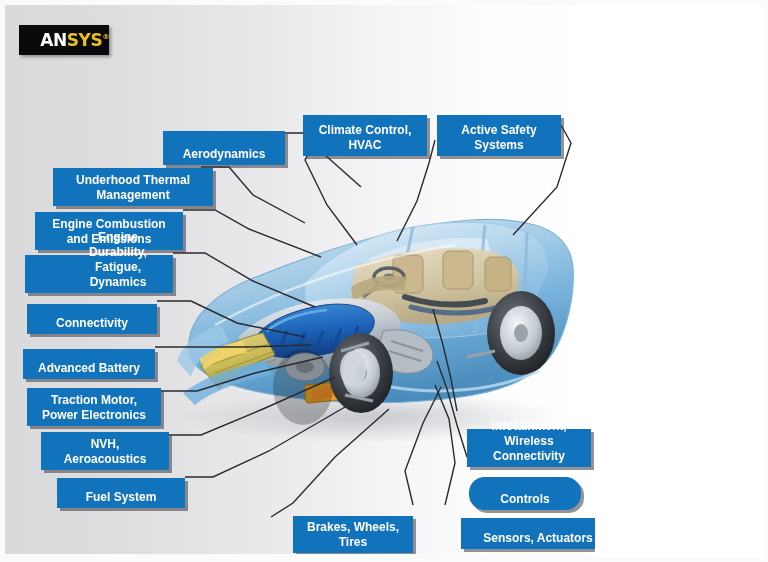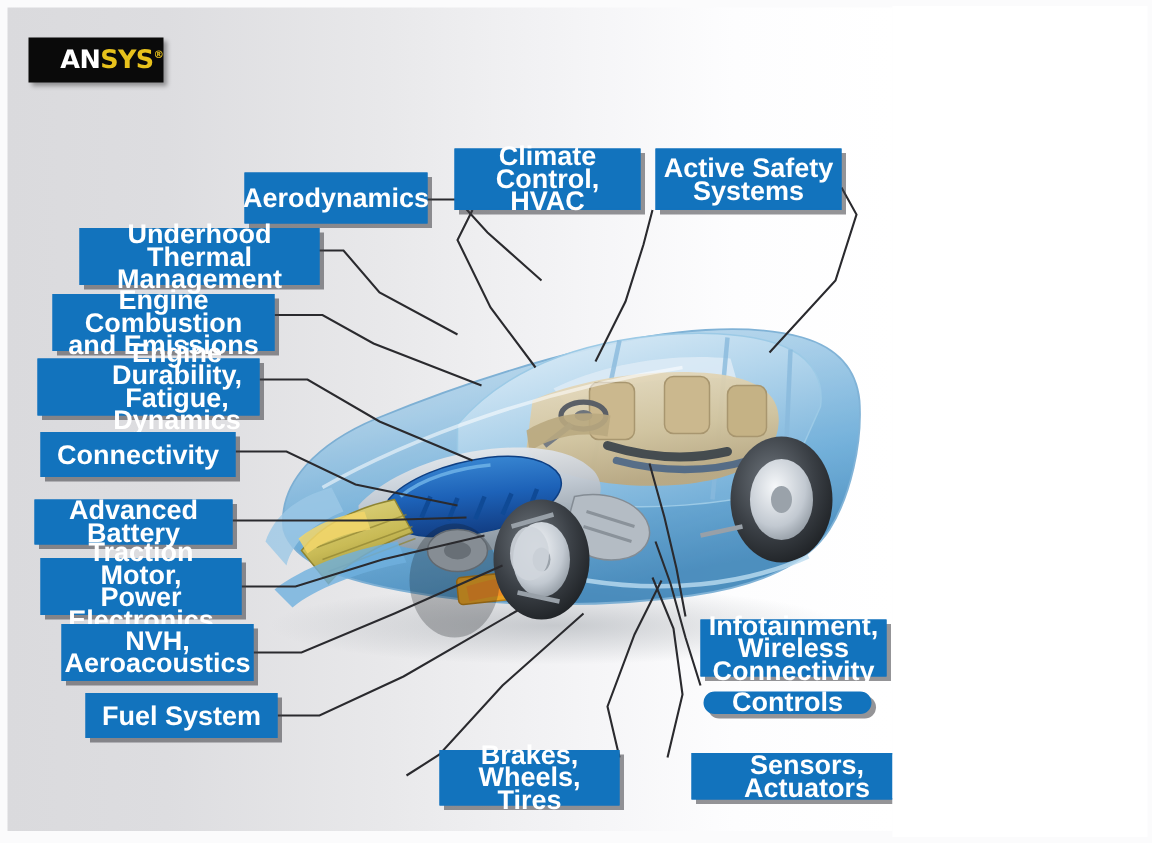--- a/index.html
+++ b/index.html
@@ -45,28 +45,29 @@
   #logo .an{color:#ffffff;}
   #logo .sys{color:#e8c21c;}
   #logo .reg{color:#e8c21c;font-size:7px;vertical-align:super;}
 
   
   .bbox{
     position:absolute;
     background:#1273bd;
     color:#ffffff;
     font-weight:bold;
-    font-size:18px;
+    font-size:12px;
     line-height:15px;
     text-align:center;
-    display:flex;align-items:center;justify-content:center;
+    display:flex;align-items:flex-end;justify-content:center;
     box-sizing:border-box;
     padding:2px 4px;
     box-shadow:3px 3px 0 rgba(60,60,66,0.55);
     border:1px solid #1273bd;
+    margin-top:16px;
   }
   .bbox span{display:block;white-space:pre-line;}
 
   
   #car{position:absolute;left:150px;top:150px;width:430px;height:300px;}
 
   
   #lines{position:absolute;left:0;top:0;width:590px;height:549px;pointer-events:none;}
   #lines path{fill:none;stroke:#2a2a2e;stroke-width:1.4;}
 </style>
@@ -318,21 +319,21 @@
 
     <div class="bbox" style="left:288px;top:495px;width:120px;height:37px;">
       <span>Brakes, Wheels,
 Tires</span>
       </div>
 
     <div class="bbox" style="left:456px;top:497px;width:154px;height:31px;">
       <span>Sensors, Actuators</span>
       </div>
 
-    <div class="bbox" style="left:464px;top:456px;width:112px;height:15px;border-radius:15px;">
+    <div class="bbox" style="left:464px;top:456px;width:112px;height:33px;border-radius:15px;">
       <span>Controls</span>
       </div>
 
     <div class="bbox" style="left:462px;top:408px;width:124px;height:38px;">
       <span>Infotainment,
 Wireless Connectivity</span>
       </div>
   </div>
 
   <div id="greencol">

